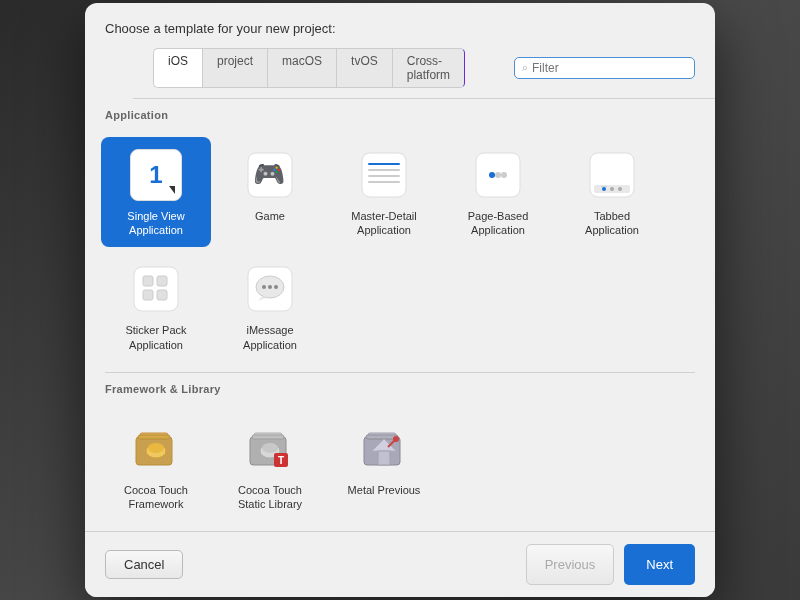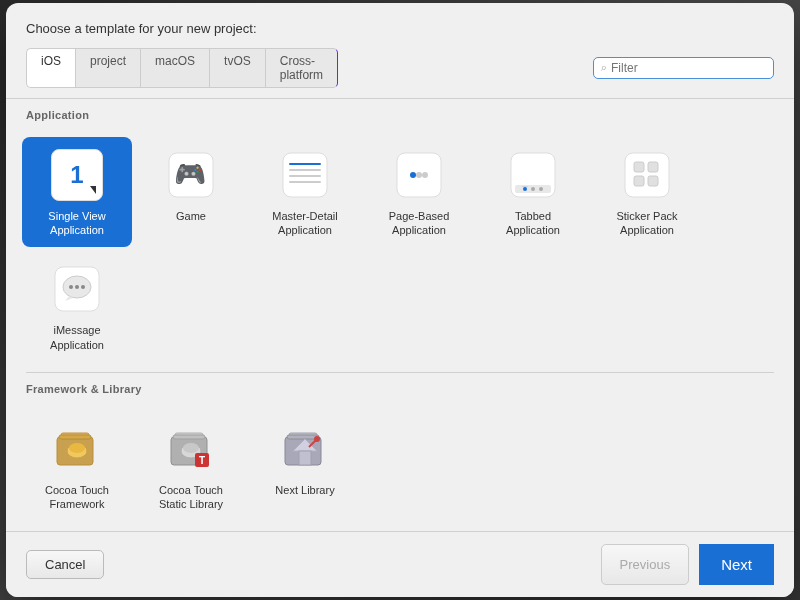--- a/index.html
+++ b/index.html
@@ -16,39 +16,40 @@
     .bg-blur {
       position: absolute;
       width: 800px;
       height: 600px;
       background: linear-gradient(135deg, #2a2a2a 0%, #4a4a4a 50%, #3a3a3a 100%);
     }
     .dialog {
       position: relative;
       background: #f0f0f0;
       border-radius: 12px;
-      width: 788px;
+      width: 630px;
       min-height: 520px;
       box-shadow: 0 20px 60px rgba(0,0,0,0.6);
       display: flex;
       flex-direction: column;
       z-index: 10;
     }
     .dialog-title {
       padding: 18px 20px 12px 20px;
       font-size: 13px;
       color: #333;
       font-weight: 500;
     }
     .toolbar {
       display: flex;
       align-items: center;
       padding: 0 20px 10px 20px;
       gap: 0;
       border-bottom: 1px solid #d0d0d0;
+      margin-left: 48px;
     }
     .tabs {
       display: flex;
       gap: 0;
       flex: 1;
     }
     .tab {
       padding: 5px 14px;
       font-size: 12px;
       color: #555;
@@ -173,23 +174,23 @@
       padding: 12px 18px;
       font-size: 13px;
       border: 1px solid #ccc;
       border-radius: 5px;
       background: linear-gradient(to bottom, #f7f7f7, #e8e8e8);
       color: #aaa;
       cursor: pointer;
     }
     .btn-next {
       padding: 6px 22px;
-      font-size: 15px;
+      font-size: 13px;
       border: none;
-      border-radius: 0;
+      border-radius: 5px;
       background: #1a6fd4;
       color: white;
       cursor: pointer;
       font-weight: 500;
     }
     
     .single-view-icon {
       background: white;
       border-radius: 8px;
       border: 1px solid #ddd;
@@ -367,21 +368,21 @@
           <svg viewBox="0 0 52 52">
             <rect x="6" y="14" width="36" height="28" rx="3" fill="#a8a8b8" stroke="#888898" stroke-width="1"></rect>
             <rect x="10" y="10" width="28" height="6" rx="2" fill="#c0c0d0" stroke="#a0a0b0" stroke-width="1"></rect>
             <rect x="8" y="12" width="32" height="4" rx="2" fill="#b0b0c0" stroke="#909090" stroke-width="1"></rect>
             <polygon points="26,16 38,28 14,28" fill="#d0d0e0" stroke="#b0b0c0" stroke-width="1"></polygon>
             <rect x="20" y="28" width="12" height="14" fill="#c0c0d0" stroke="#a0a0b0" stroke-width="1"></rect>
             <line x1="30" y1="24" x2="38" y2="16" stroke="#cc4444" stroke-width="2"></line>
             <circle cx="38" cy="16" r="3" fill="#cc4444"></circle>
           </svg>
         </div>
-        <span class="item-label">Next Library</span>
+        <span class="item-label">Metal Previous</span>
       </div>
 
     </div>
   </div>
 
   <div class="footer">
     <button class="btn-cancel">Cancel</button>
     <div class="footer-right">
       <button class="btn-prev">Previous</button>
       <button class="btn-next">Next</button>

